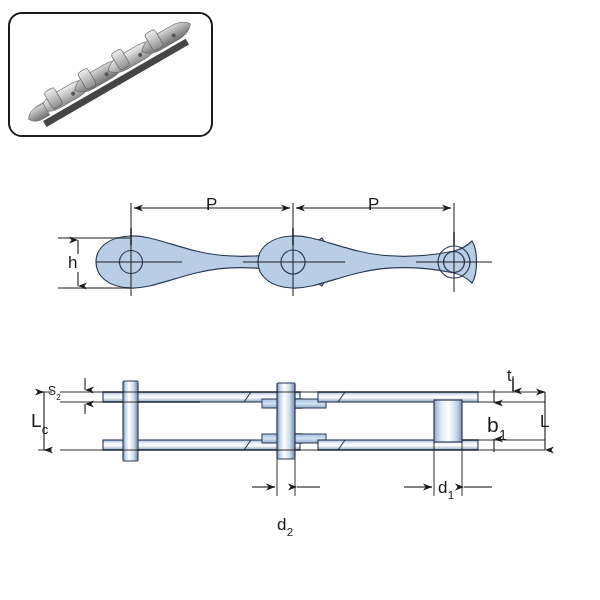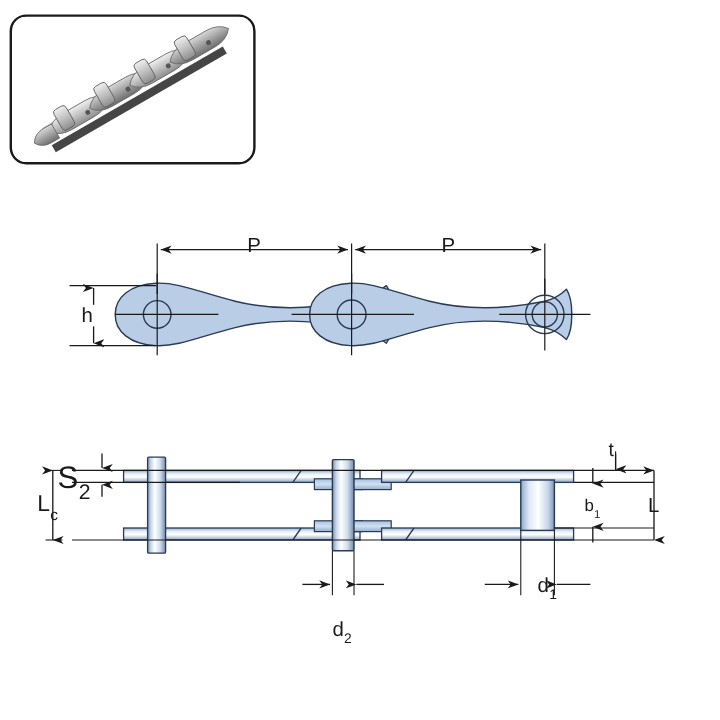--- a/index.html
+++ b/index.html
@@ -31,25 +31,25 @@
   }
   .dim-label .sub{
     font-size:0.68em;
     vertical-align:sub;
     position:relative;
     top:0.18em;
     left:0.02em;
   }
   .lbl-P{font-size:17px;}
   .lbl-h{font-size:17px;}
-  .lbl-S2{font-size:26px;}
+  .lbl-S2{font-size:12px;}
   .lbl-Lc{font-size:19px;text-align:right;}
   .lbl-d{font-size:17px;}
   .lbl-t{font-size:16px;}
-  .lbl-b1{font-size:14px;}
+  .lbl-b1{font-size:21px;}
   .lbl-L{font-size:17px;}
 </style>
 </head>
 <body>
 
 <div id="root">
 
   <div class="photo-frame">
     <svg viewBox="0 0 205 125" width="201" height="121">
       <defs>
@@ -305,21 +305,21 @@
   <div class="dim-label lbl-P" style="left:368px;top:196px;">P</div>
 
   <div class="dim-label lbl-h" style="left:68px;top:254px;">h</div>
 
   <div class="dim-label lbl-S2" style="left:48px;top:385px;"><span>S</span><span class="sub">2</span></div>
 
   <div class="dim-label lbl-Lc" style="left:31px;top:411px;"><span>L</span><span class="sub">c</span></div>
 
   <div class="dim-label lbl-d" style="left:277px;top:479px;margin-top:37px;"><span>d</span><span class="sub">2</span></div>
 
-  <div class="dim-label lbl-d" style="left:438px;top:479px;margin-left:10px;"><span>d</span><span class="sub">1</span></div>
+  <div class="dim-label lbl-d" style="left:438px;top:479px;"><span>d</span><span class="sub">1</span></div>
 
   <div class="dim-label lbl-t" style="left:507px;top:368px;">t</div>
 
   <div class="dim-label lbl-b1" style="left:487px;top:414px;"><span>b</span><span class="sub">1</span></div>
 
   <div class="dim-label lbl-L" style="left:540px;top:413px;">L</div>
 
 </div>
 
 </body></html>

